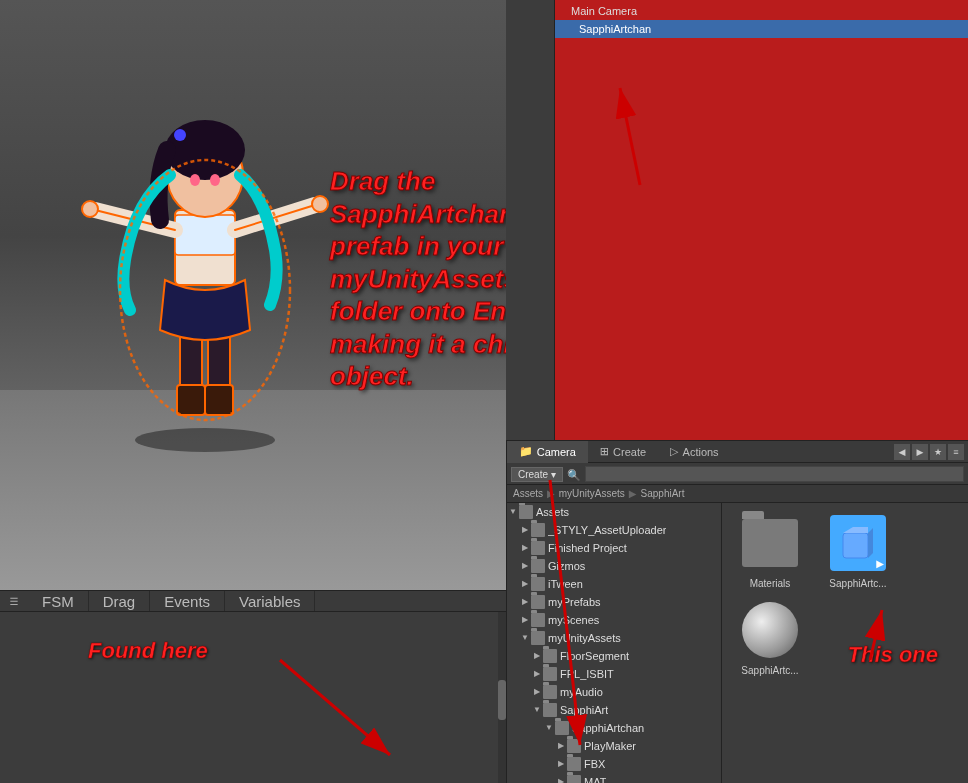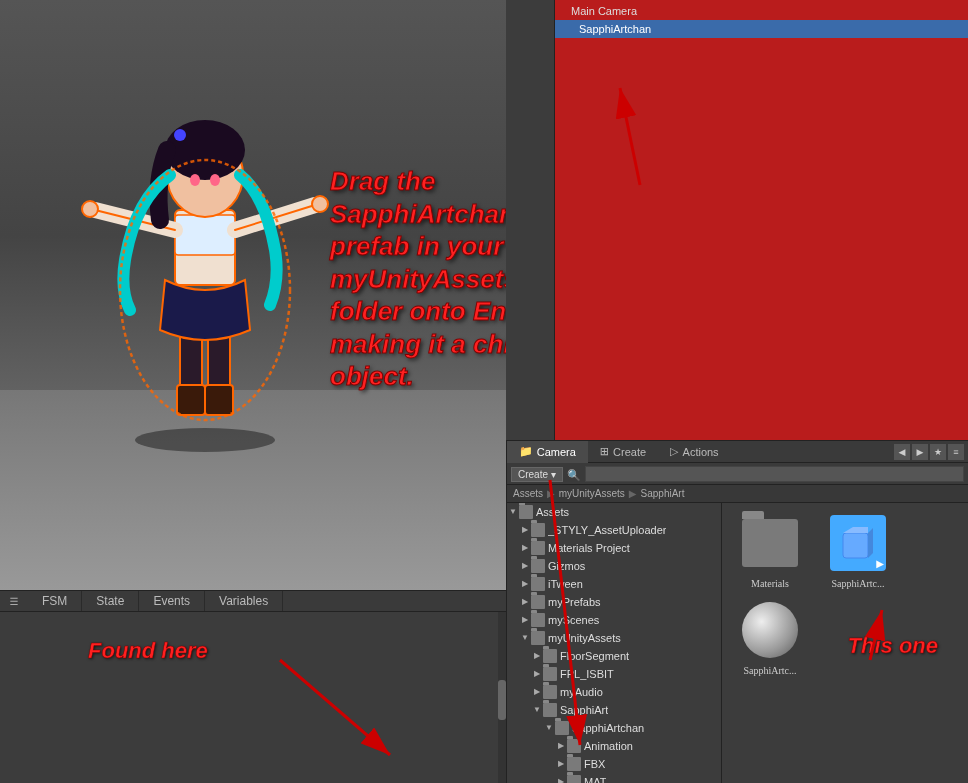--- a/index.html
+++ b/index.html
@@ -117,21 +117,21 @@
       display: flex;
       align-items: center;
       justify-content: center;
       color: #aaa;
       font-size: 10px;
       cursor: pointer;
     }
 
     .bottom-bar-tab {
       padding: 2px 14px;
-      font-size: 12px;
+      font-size: 15px;
       color: #bbb;
       cursor: pointer;
       border-right: 1px solid #2a2a2a;
       height: 20px;
       display: flex;
       align-items: center;
     }
 
     .bottom-bar-content {
       width: 100%;
@@ -401,21 +401,20 @@
       border-radius: 2px 2px 0 0;
     }
 
     .file-label {
       font-size: 10px;
       color: #ccc;
       text-align: center;
       word-break: break-word;
       max-width: 75px;
       line-height: 1.2;
-      font-family: Liberation Serif, serif;
     }
 
     .prefab-icon {
       width: 56px;
       height: 56px;
       background: #44aaff;
       border-radius: 4px;
       display: flex;
       align-items: center;
       justify-content: center;
@@ -434,21 +433,21 @@
     .sphere-icon {
       width: 56px;
       height: 56px;
       background: radial-gradient(circle at 35% 35%, #eee, #999 60%, #555);
       border-radius: 50%;
     }
 
     .this-one-label {
       position: absolute;
       right: 30px;
-      bottom: 124px;
+      bottom: 115px;
       color: #ff2020;
       font-size: 22px;
       font-weight: bold;
       font-style: italic;
       -webkit-text-stroke: 0.5px #800000;
       text-shadow: 1px 1px 3px rgba(0,0,0,0.7);
     }
 
     
     .file-tree::-webkit-scrollbar {
@@ -528,21 +527,21 @@
   <div class="hierarchy-items">
     <div class="hierarchy-item">Main Camera</div>
     <div class="hierarchy-item indent1 selected">SapphiArtchan</div>
   </div>
 </div>
 
 <div class="bottom-bar">
   <div class="bottom-bar-tabs">
     <div class="bottom-bar-tab-icon">☰</div>
     <div class="bottom-bar-tab">FSM</div>
-    <div class="bottom-bar-tab">State</div>
+    <div class="bottom-bar-tab">Drag</div>
     <div class="bottom-bar-tab">Events</div>
     <div class="bottom-bar-tab">Variables</div>
   </div>
   <div class="bottom-bar-content">
     <div class="scrollbar-vert">
       <div class="scrollbar-thumb"></div>
     </div>
   </div>
 </div>
 
@@ -602,21 +601,21 @@
         <span class="indent"></span>
         <span class="expand-arrow">▶</span>
         <span class="folder-icon"></span>
         <span class="tree-label">_STYLY_AssetUploader</span>
       </div>
 
       <div class="tree-item">
         <span class="indent"></span>
         <span class="expand-arrow">▶</span>
         <span class="folder-icon"></span>
-        <span class="tree-label">Materials Project</span>
+        <span class="tree-label">Finished Project</span>
       </div>
 
       <div class="tree-item">
         <span class="indent"></span>
         <span class="expand-arrow">▶</span>
         <span class="folder-icon"></span>
         <span class="tree-label">Gizmos</span>
       </div>
 
       <div class="tree-item">
@@ -688,21 +687,21 @@
         <span class="tree-label">SapphiArtchan</span>
       </div>
 
       <div class="tree-item">
         <span class="indent"></span>
           <span class="indent"></span>
           <span class="indent"></span>
           <span class="indent"></span>
         <span class="expand-arrow">▶</span>
         <span class="folder-icon"></span>
-        <span class="tree-label">Animation</span>
+        <span class="tree-label">PlayMaker</span>
       </div>
 
       <div class="tree-item">
         <span class="indent"></span>
           <span class="indent"></span>
           <span class="indent"></span>
           <span class="indent"></span>
         <span class="expand-arrow">▶</span>
         <span class="folder-icon"></span>
         <span class="tree-label">FBX</span>

